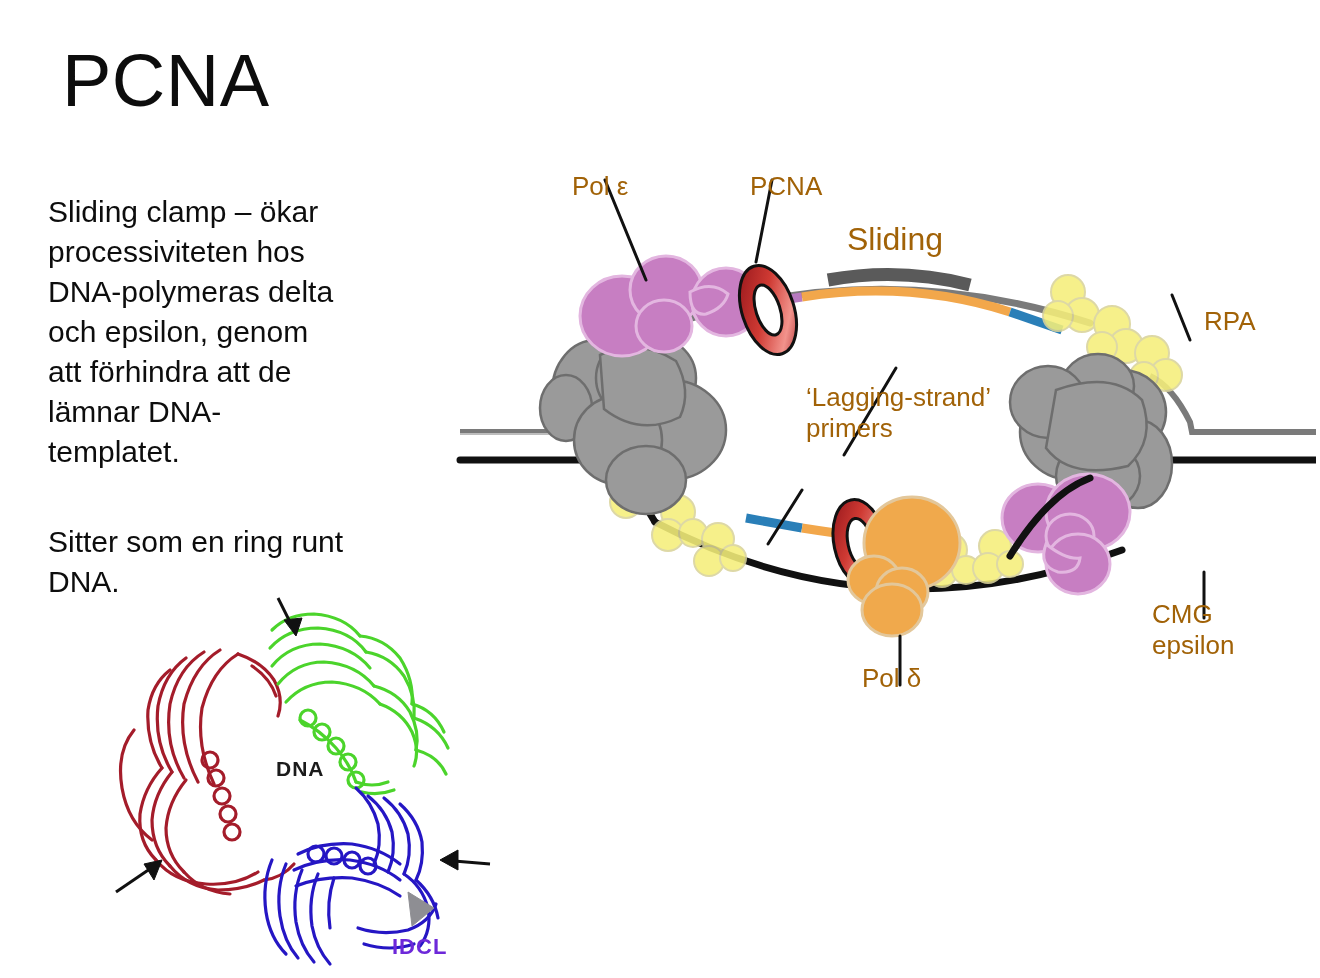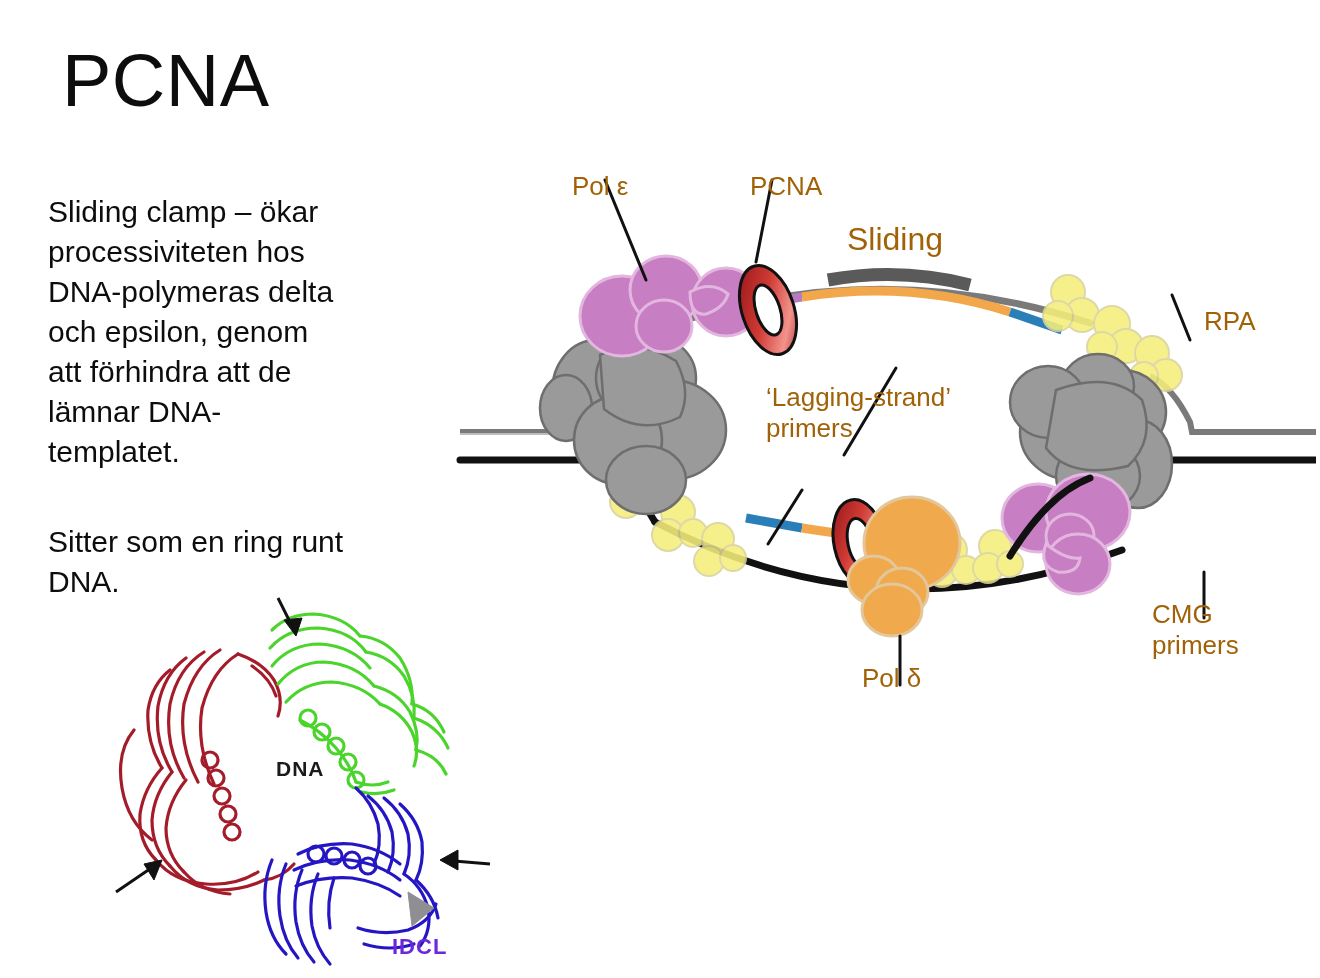--- a/index.html
+++ b/index.html
@@ -60,21 +60,21 @@
     position: absolute;
     font-size: 26px;
     line-height: 1.18;
     color: #a16207;
     white-space: pre;
   }
   #label-pol-epsilon { left: 572px; top: 171px; }
   #label-pcna        { left: 750px; top: 171px; }
   #label-origin      { left: 847px; top: 221px; font-size: 32px; }
   #label-rpa         { left: 1204px; top: 272px; margin-top: 34px; }
-  #label-lagging     { left: 766px; top: 382px; }
+  #label-lagging     { left: 806px; top: 382px; }
   #label-cmg         { left: 1152px; top: 599px; }
   #label-pol-delta   { left: 862px; top: 663px; text-align: center; }
 
   
   #pcna-structure {
     position: absolute;
     left: 112px;
     top: 592px;
     width: 382px;
     height: 386px;
@@ -266,21 +266,21 @@
   <div class="diag-label" id="label-pcna">PCNA</div>
 
   <div class="diag-label" id="label-origin">Sliding</div>
 
   <div class="diag-label" id="label-rpa">RPA</div>
 
   <div class="diag-label" id="label-lagging">‘Lagging-strand’
 primers</div>
 
   <div class="diag-label" id="label-cmg">CMG
-primers</div>
+epsilon</div>
 
   <div class="diag-label" id="label-pol-delta">Pol δ</div>
 
   <div id="pcna-structure">
     <svg width="382" height="386" viewBox="0 0 382 386" xmlns="http://www.w3.org/2000/svg">
 
       <g stroke="#a41c2a" fill="none" stroke-width="3.2" stroke-linecap="round">
         <path d="M 58 78 Q 40 92 36 118 Q 34 150 50 176"></path>
         <path d="M 74 66 Q 52 82 46 114 Q 42 150 60 180"></path>
         <path d="M 92 60 Q 66 76 58 112 Q 52 152 72 186"></path>

